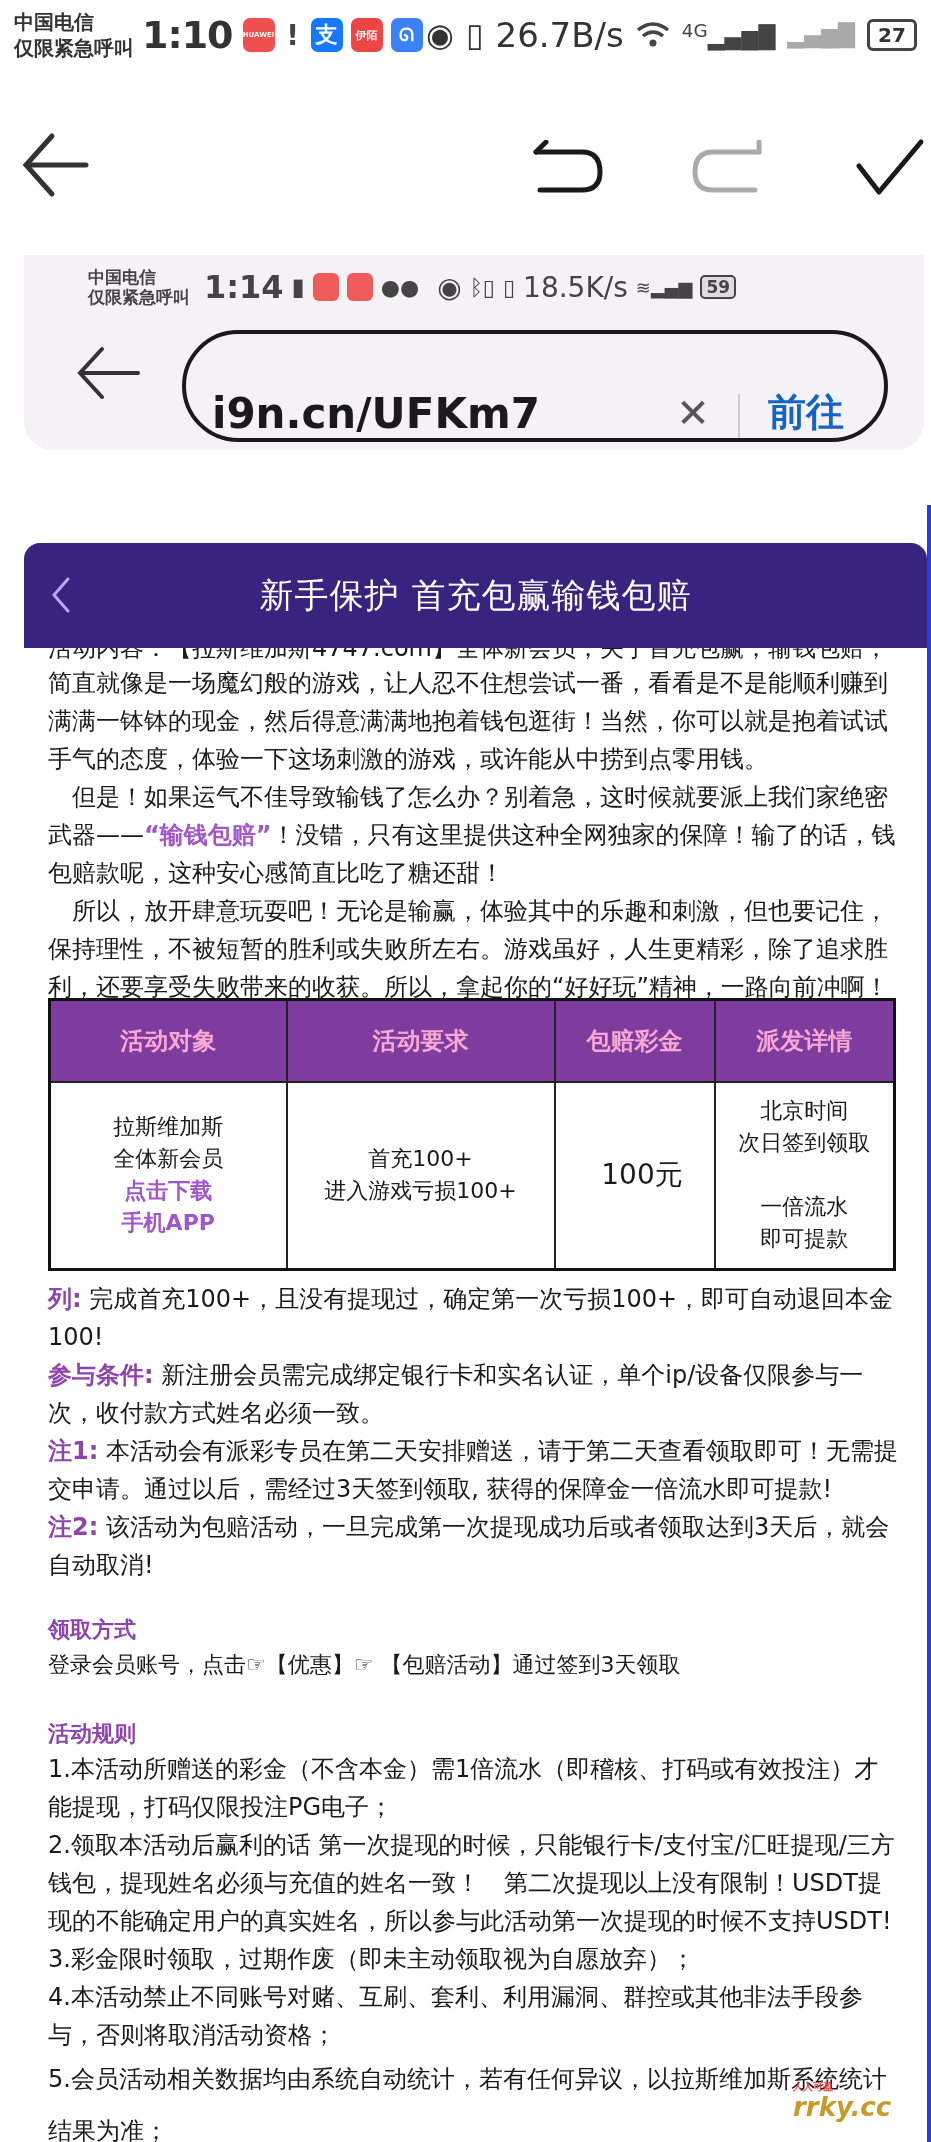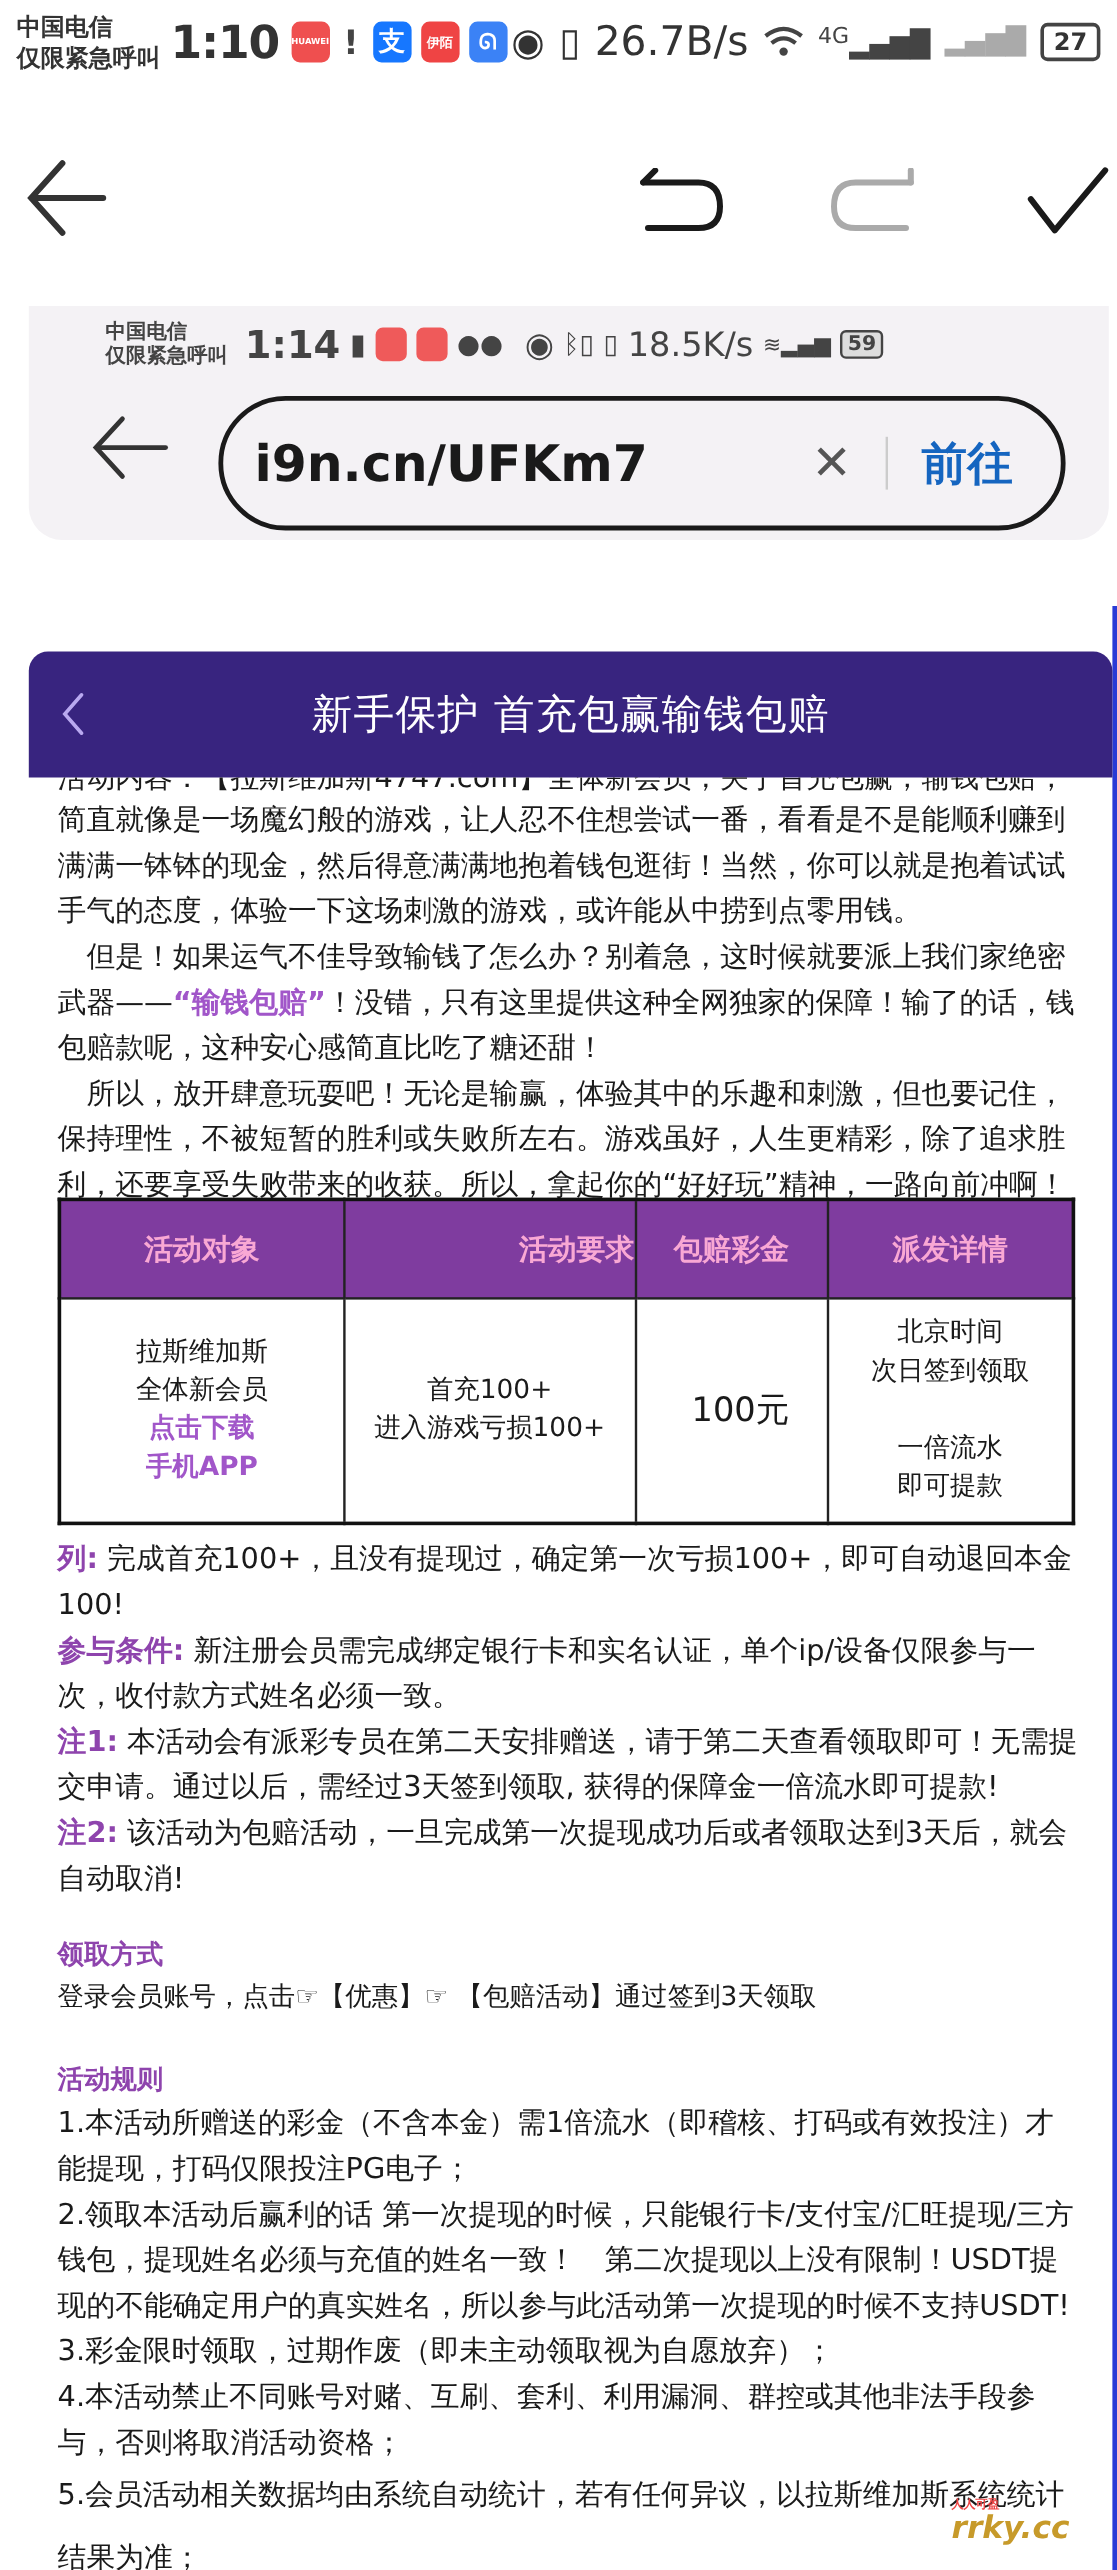--- a/index.html
+++ b/index.html
@@ -32,21 +32,21 @@
   
   .inner-top { position: absolute; left: 24px; top: 255px; width: 900px; height: 195px; background: #f4f2f5; border-radius: 0 0 28px 28px; }
   .inner-status { position: absolute; left: 64px; top: 0px; height: 64px; display: flex; align-items: center; gap: 8px; }
   .inner-carrier { display: flex; flex-direction: column; font-size: 17px; line-height: 20px; color: #444; font-weight: bold; }
   .inner-time { font-size: 32px; font-weight: bold; color: #444; margin-left: 6px; }
   .inner-app { width: 26px; height: 28px; border-radius: 6px; background: #ef5a5a; }
   .inner-right { display: flex; align-items: center; gap: 8px; color: #444; font-size: 28px; margin-left: 10px; }
   .inner-batt { border: 2px solid #444; border-radius: 5px; font-size: 17px; padding: 0 4px; font-weight: bold; background: #ddd; }
 
   .urlbar-back { position: absolute; left: 50px; top: 88px; width: 70px; height: 60px; }
-  .urlbar { position: absolute; left: 158px; top: 75px; width: 706px; height: 112px; border: 4px solid #1a1a1a; border-radius: 56px; display: flex; align-items: center; padding-left: 26px; background: #f4f2f5; }
+  .urlbar { position: absolute; left: 158px; top: 75px; width: 706px; height: 112px; border: 4px solid #1a1a1a; border-radius: 56px; display: flex; align-items: flex-end; padding-left: 26px; background: #f4f2f5; }
   .url-text { font-size: 42px; font-weight: bold; color: #1a1a1a; letter-spacing: 0px; flex: 1; }
   .url-clear { width: 50px; height: 50px; display: flex; align-items: center; justify-content: center; color: #555; font-size: 40px; margin-right: 20px; }
   .url-sep { width: 2px; height: 44px; background: #ccc; margin-right: 28px; }
   .url-go { font-size: 38px; font-weight: bold; color: #1565c0; margin-right: 40px; }
 
   
   .edge-bar { position: absolute; left: 927px; top: 505px; width: 4px; height: 1637px; background: #2a3bd6; }
 
   
   .page-header { position: absolute; left: 24px; top: 543px; width: 903px; height: 105px; background: #38247f; border-radius: 16px 16px 0 0; display: flex; align-items: center; justify-content: center; }
@@ -172,21 +172,21 @@
   <p class="p">
     <span>　但是！如果运气不佳导致输钱了怎么办？别着急，这时候就要派上我们家绝密武器——</span><span class="link-purple">“输钱包赔”</span><span>！没错，只有这里提供这种全网独家的保障！输了的话，钱包赔款呢，这种安心感简直比吃了糖还甜！</span>
   </p>
   <p class="p">　所以，放开肆意玩耍吧！无论是输赢，体验其中的乐趣和刺激，但也要记住，保持理性，不被短暂的胜利或失败所左右。游戏虽好，人生更精彩，除了追求胜利，还要享受失败带来的收获。所以，拿起你的“好好玩”精神，一路向前冲啊！</p>
 </div>
 
 <table class="promo">
   <thead>
     <tr>
       <th style="width:237px;">活动对象</th>
-      <th style="width:243px;text-align:right;">活动要求</th>
+      <th style="width:268px;">活动要求</th>
       <th style="width:160px;">包赔彩金</th>
       <th>派发详情</th>
     </tr>
   </thead>
   <tbody>
     <tr>
       <td>
         <div>拉斯维加斯</div>
         <div>全体新会员</div>
         <div class="td-link">点击下载</div>

